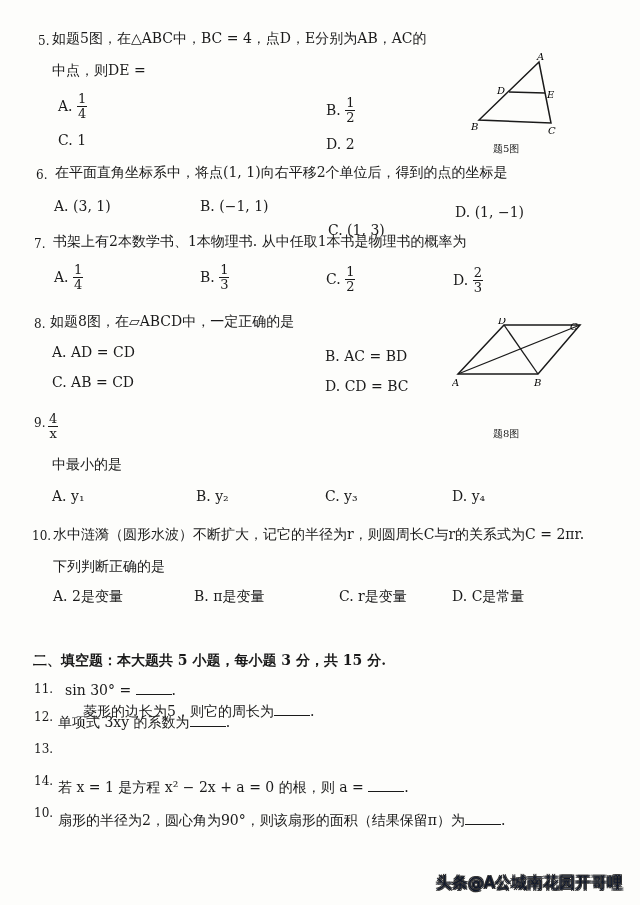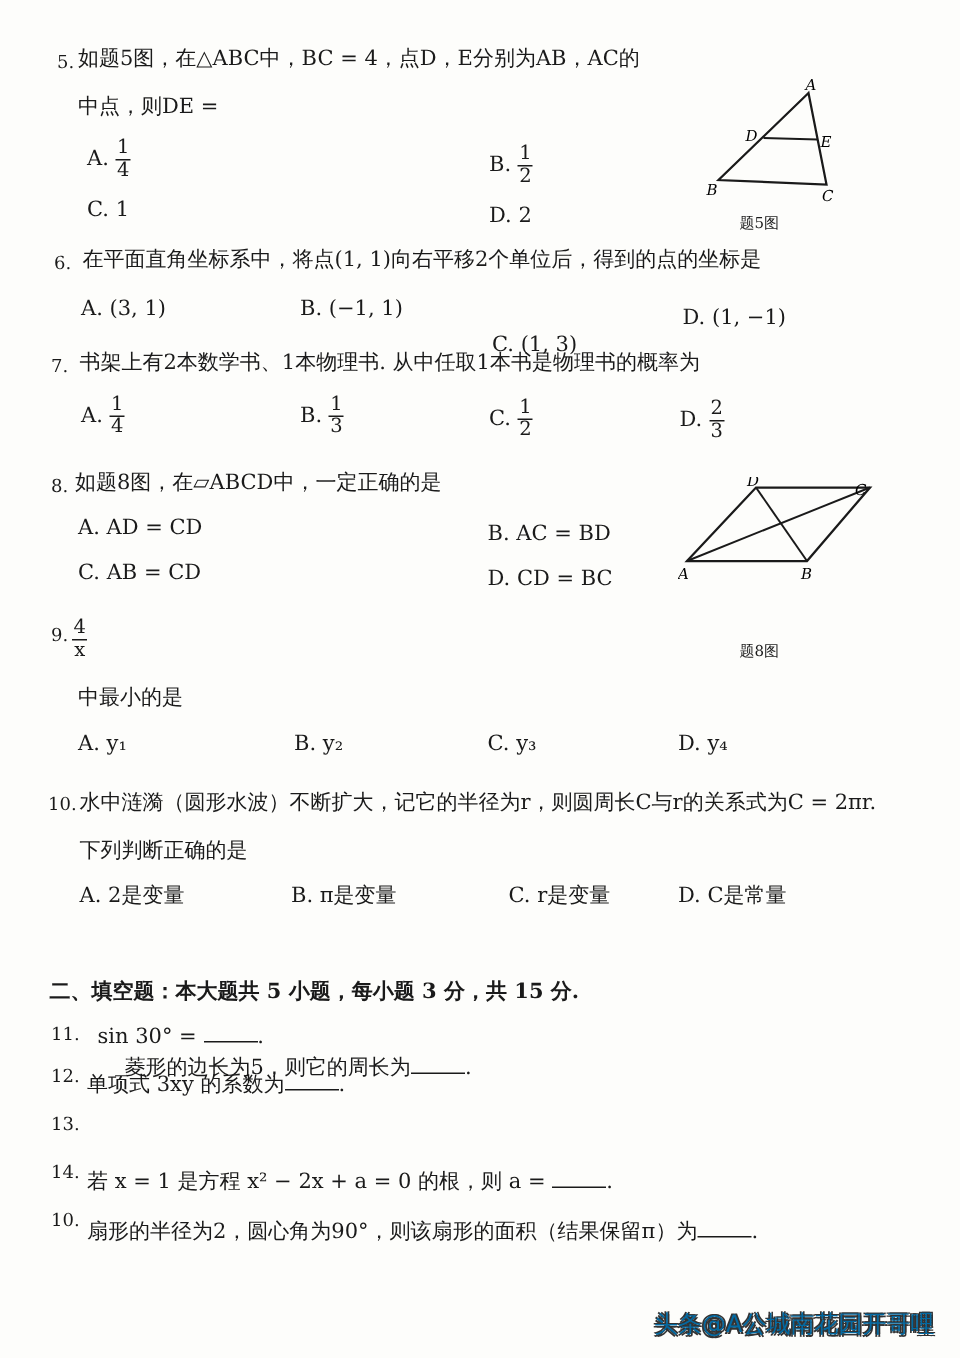--- a/index.html
+++ b/index.html
@@ -8,21 +8,21 @@
   .abs{position:absolute;white-space:nowrap;}
   .q{font-size:14px;}
   .num{font-size:12px;}
   .opt{font-size:14px;}
   .frac{display:inline-block;vertical-align:middle;text-align:center;font-size:13px;line-height:14px;}
   .frac .n{display:block;border-bottom:1px solid #1a1a1a;padding:0 1px;}
   .frac .d{display:block;}
   .cap{font-size:10px;}
   .bold{font-weight:bold;}
   .blank{display:inline-block;width:36px;border-bottom:1px solid #1a1a1a;height:12px;vertical-align:baseline;}
-  .wm{font-family:"DejaVu Sans","Liberation Sans",sans-serif;font-size:16px;color:#0369a1;
+  .wm{font-family:"DejaVu Sans","Liberation Sans",sans-serif;font-size:16px;color:#0f172a;
       text-shadow:1px 1px 0 #333,-1px -1px 0 #333,1px -1px 0 #333,-1px 1px 0 #333;}
 </style>
 </head>
 <body>
 
 <div class="abs num" style="left:38px;top:34px;">5.</div>
 <div class="abs q" style="left:52px;top:30px;">如题5图，在△ABC中，BC = 4，点D，E分别为AB，AC的</div>
 <div class="abs q" style="left:52px;top:62px;">中点，则DE =</div>
 <div class="abs opt" style="left:58px;top:92px;">
   <span>A.</span>

